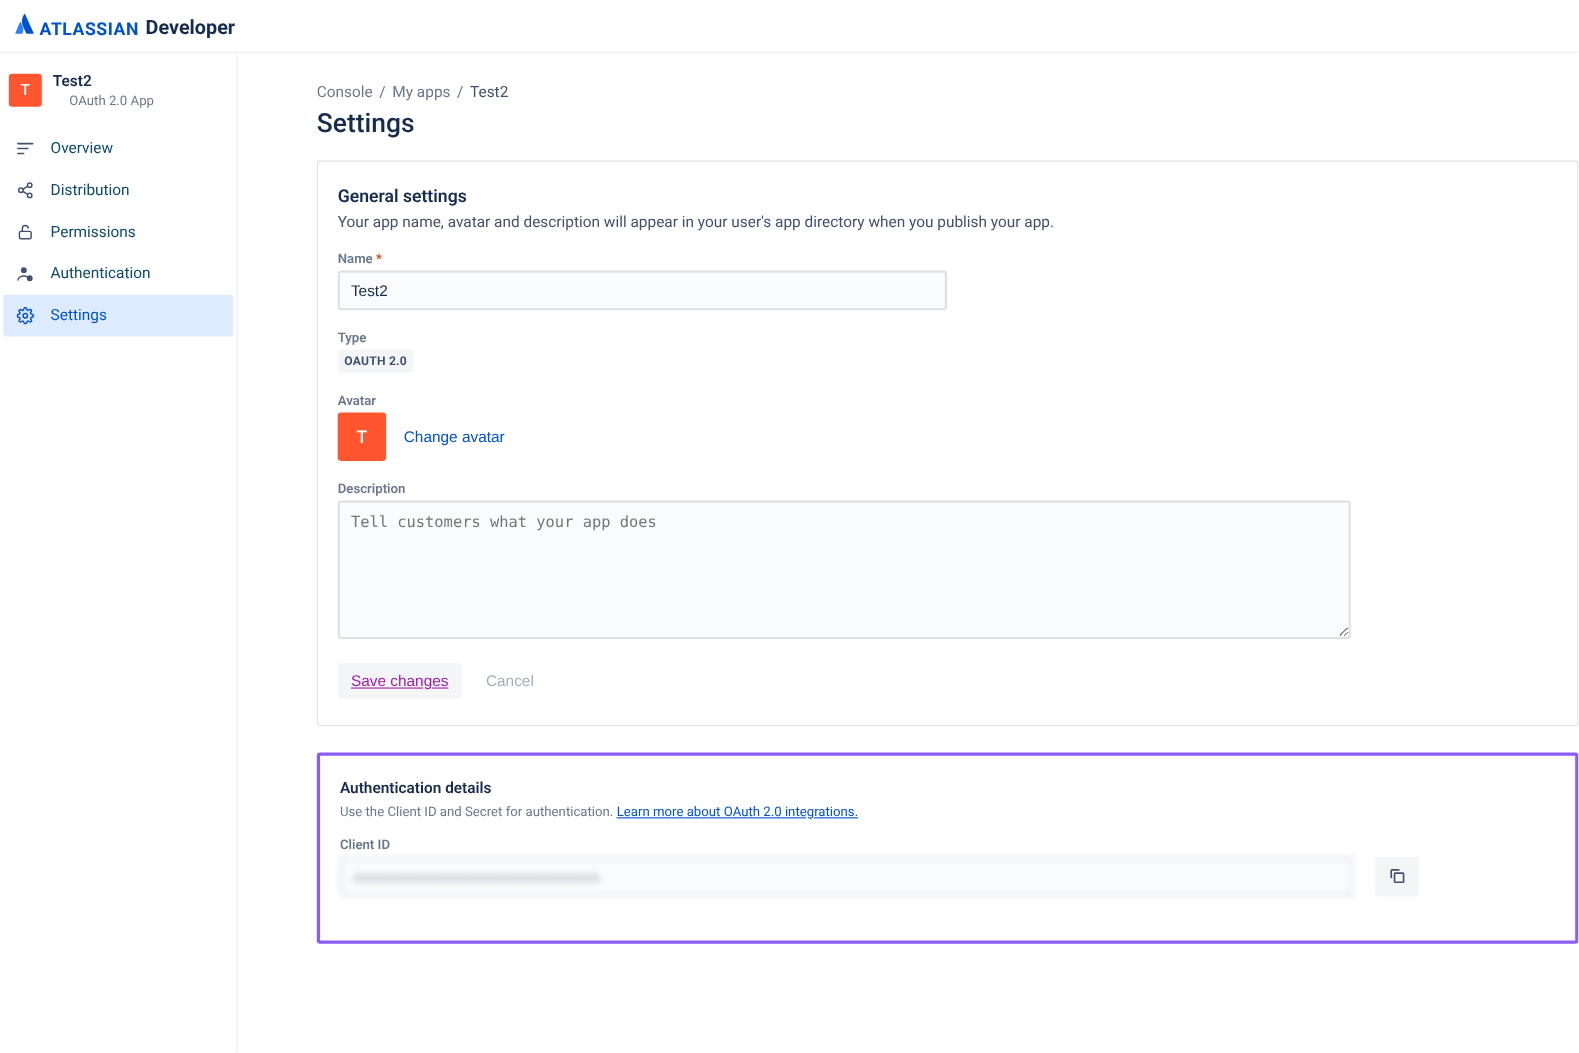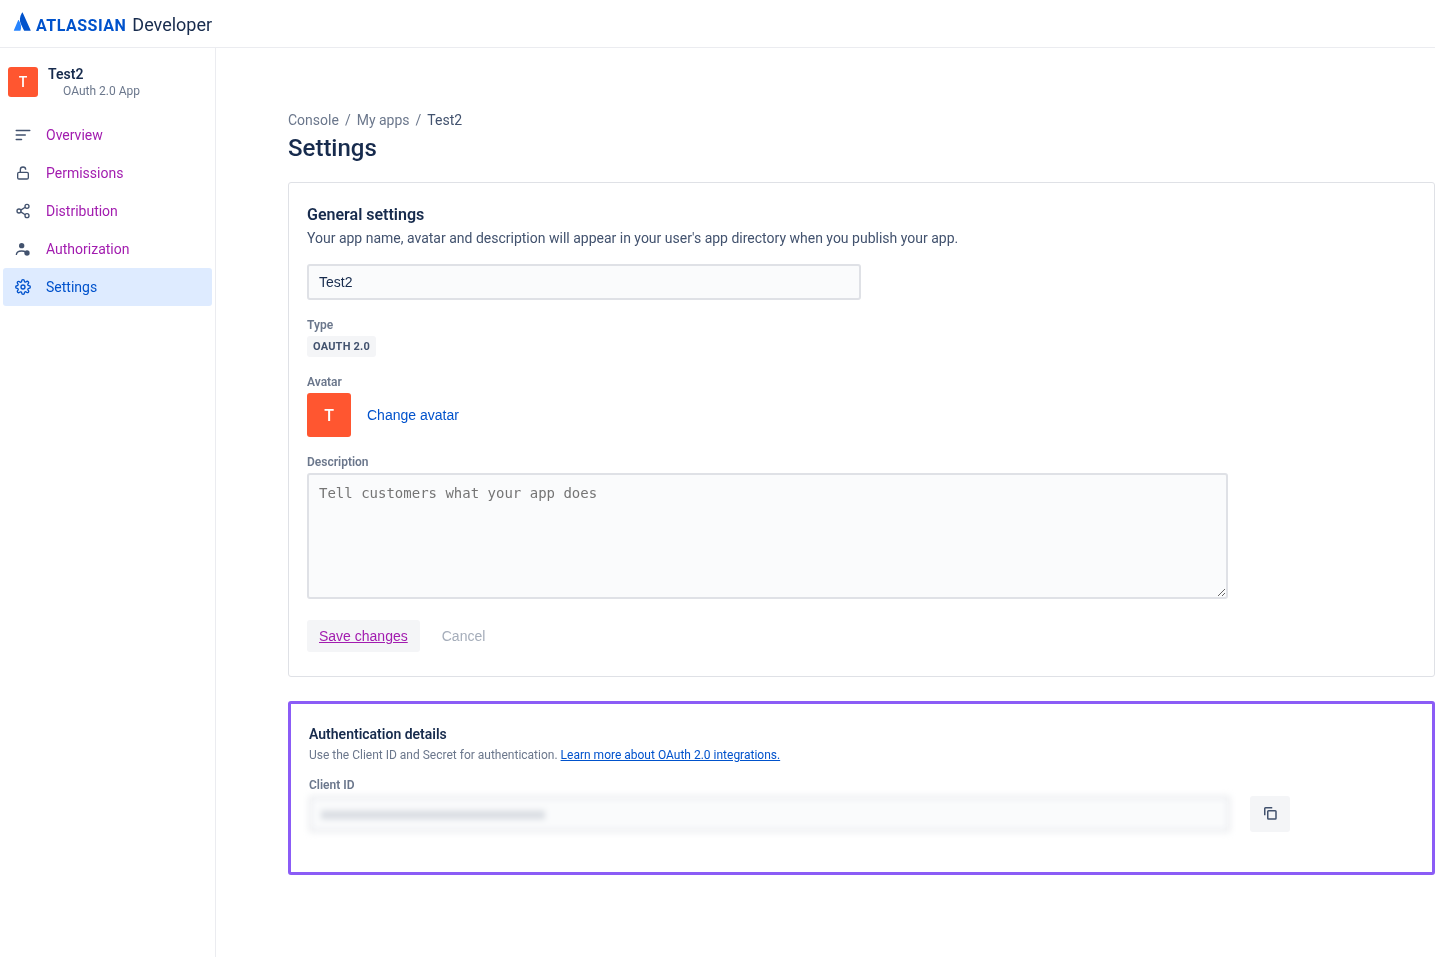--- a/index.html
+++ b/index.html
@@ -19,21 +19,21 @@
   .logo-wrap { display:flex; align-items:flex-end; gap:4px; }
   .logo-wordmark {
     color: #0052cc;
     font-weight: 700;
     letter-spacing: 0.5px;
     font-size: 16px;
   }
   .logo-sub {
     font-size: 18px;
     color: #172b4d;
-    font-weight: 400;
+    font-weight: 700;
     margin-left: 2px;
   }
   .body-wrap { display:flex; min-height: calc(100vh - 48px); }
   .sidebar {
     width: 216px;
     flex-shrink:0;
     border-right: 1px solid #ebecf0;
     padding-top: 18px;
   }
   .app-header { display:flex; align-items:center; padding: 0 8px 18px 8px; gap:10px; }
@@ -48,38 +48,38 @@
   }
   .avatar.big { width: 44px; height: 44px; font-size:16px; }
   .app-meta .app-name { font-weight:600; font-size:14px; color:#172b4d; }
   .app-meta .app-type { font-size:12px; color:#6b778c; margin-top:2px;margin-left:15px; }
 
   .nav-item {
     display:flex; align-items:center;
     height: 38px;
     padding: 0 14px;
     gap: 14px;
-    color:#a21caf;
+    color:#0c4a6e;
     cursor:pointer;
     font-size:14px;
   }
   .nav-item .nav-icon { display:flex; width:18px; justify-content:center; color:#42526e; }
   .nav-item.active {
     background:#deebff;
     color:#0052cc;
     border-radius: 3px;
     margin: 0 3px;
     padding: 0 11px;
   }
   .nav-item.active .nav-icon { color:#0052cc; }
 
   .main { flex:1; padding: 28px 0 40px 0; }
   .content-inner { padding-left: 72px; padding-right: 0; max-width: none; }
 
-  .breadcrumb { font-size:14px; color:#6b778c; display:flex; align-items:center; gap:6px; margin-bottom:6px;margin-top:36px; }
+  .breadcrumb { font-size:14px; color:#6b778c; display:flex; align-items:center; gap:6px; margin-bottom:6px; }
   .breadcrumb .crumb { cursor:pointer; }
   .breadcrumb .crumb.current { color:#42526e; }
   .breadcrumb .sep { color:#6b778c; }
 
   h1.page-title { font-size:24px; font-weight:500; margin-bottom: 20px; }
 
   .panel {
     border:1px solid #dfe1e6;
     border-radius: 3px;
     padding: 22px 18px 24px;
@@ -193,49 +193,49 @@
             <line x1="3" y1="9" x2="15" y2="9"></line>
             <line x1="3" y1="15" x2="10" y2="15"></line>
           </svg>
       </span>
       <span>Overview</span>
     </div>
 
     <div class="nav-item">
       <span class="nav-icon">
         <svg width="16" height="16" viewBox="0 0 24 24" fill="none" stroke="currentColor" stroke-width="2">
-            <rect x="4" y="11" width="16" height="10" rx="2"></rect>
-            <path d="M8 11V7a4 4 0 0 1 8 0"></path>
-          </svg>
-      </span>
-      <span>Permissions</span>
-    </div>
-
-    <div class="nav-item">
-      <span class="nav-icon">
-        <svg width="16" height="16" viewBox="0 0 24 24" fill="none" stroke="currentColor" stroke-width="2">
             <circle cx="18" cy="5" r="3"></circle>
             <circle cx="6" cy="12" r="3"></circle>
             <circle cx="18" cy="19" r="3"></circle>
             <line x1="8.6" y1="10.6" x2="15.4" y2="6.4"></line>
             <line x1="8.6" y1="13.4" x2="15.4" y2="17.6"></line>
           </svg>
       </span>
       <span>Distribution</span>
     </div>
 
     <div class="nav-item">
       <span class="nav-icon">
+        <svg width="16" height="16" viewBox="0 0 24 24" fill="none" stroke="currentColor" stroke-width="2">
+            <rect x="4" y="11" width="16" height="10" rx="2"></rect>
+            <path d="M8 11V7a4 4 0 0 1 8 0"></path>
+          </svg>
+      </span>
+      <span>Permissions</span>
+    </div>
+
+    <div class="nav-item">
+      <span class="nav-icon">
         <svg width="16" height="16" viewBox="0 0 24 24" fill="currentColor">
             <circle cx="10" cy="7" r="4"></circle>
             <path d="M2 21c0-4 4-6 8-6s8 2 8 6" fill="none" stroke="currentColor" stroke-width="2"></path>
             <circle cx="18" cy="18" r="4" fill="currentColor"></circle>
           </svg>
       </span>
-      <span>Authorization</span>
+      <span>Authentication</span>
     </div>
 
     <div class="nav-item active">
       <span class="nav-icon">
         <svg width="16" height="16" viewBox="0 0 24 24" fill="none" stroke="currentColor" stroke-width="2">
             <circle cx="12" cy="12" r="3"></circle>
             <path d="M19.4 15a1.7 1.7 0 0 0 .3 1.8l.1.1a2 2 0 1 1-2.8 2.8l-.1-.1a1.7 1.7 0 0 0-1.8-.3 1.7 1.7 0 0 0-1 1.5V21a2 2 0 0 1-4 0v-.1a1.7 1.7 0 0 0-1.1-1.5 1.7 1.7 0 0 0-1.8.3l-.1.1a2 2 0 1 1-2.8-2.8l.1-.1a1.7 1.7 0 0 0 .3-1.8 1.7 1.7 0 0 0-1.5-1H3a2 2 0 0 1 0-4h.1a1.7 1.7 0 0 0 1.5-1.1 1.7 1.7 0 0 0-.3-1.8l-.1-.1a2 2 0 1 1 2.8-2.8l.1.1a1.7 1.7 0 0 0 1.8.3h.1a1.7 1.7 0 0 0 1-1.5V3a2 2 0 0 1 4 0v.1a1.7 1.7 0 0 0 1 1.5 1.7 1.7 0 0 0 1.8-.3l.1-.1a2 2 0 1 1 2.8 2.8l-.1.1a1.7 1.7 0 0 0-.3 1.8v.1a1.7 1.7 0 0 0 1.5 1H21a2 2 0 0 1 0 4h-.1a1.7 1.7 0 0 0-1.5 1z"></path>
           </svg>
       </span>
       <span>Settings</span>
@@ -253,20 +253,23 @@
         <span class="crumb current">Test2</span>
       </div>
 
       <h1 class="page-title">Settings</h1>
 
       <div class="panel">
         <div class="section-title">General settings</div>
         <div class="section-desc">Your app name, avatar and description will appear in your user's app directory when you publish your app.</div>
 
         <div class="field-group">
+          <label class="field-label">
+            <span>Name</span><span class="req"> *</span>
+          </label>
           <input class="text-input" type="text" value="Test2" style="">
         </div>
 
         <div class="field-group">
           <label class="field-label">Type</label>
           <span class="type-badge">OAUTH 2.0</span>
         </div>
 
         <div class="field-group">
           <label class="field-label">Avatar</label>

